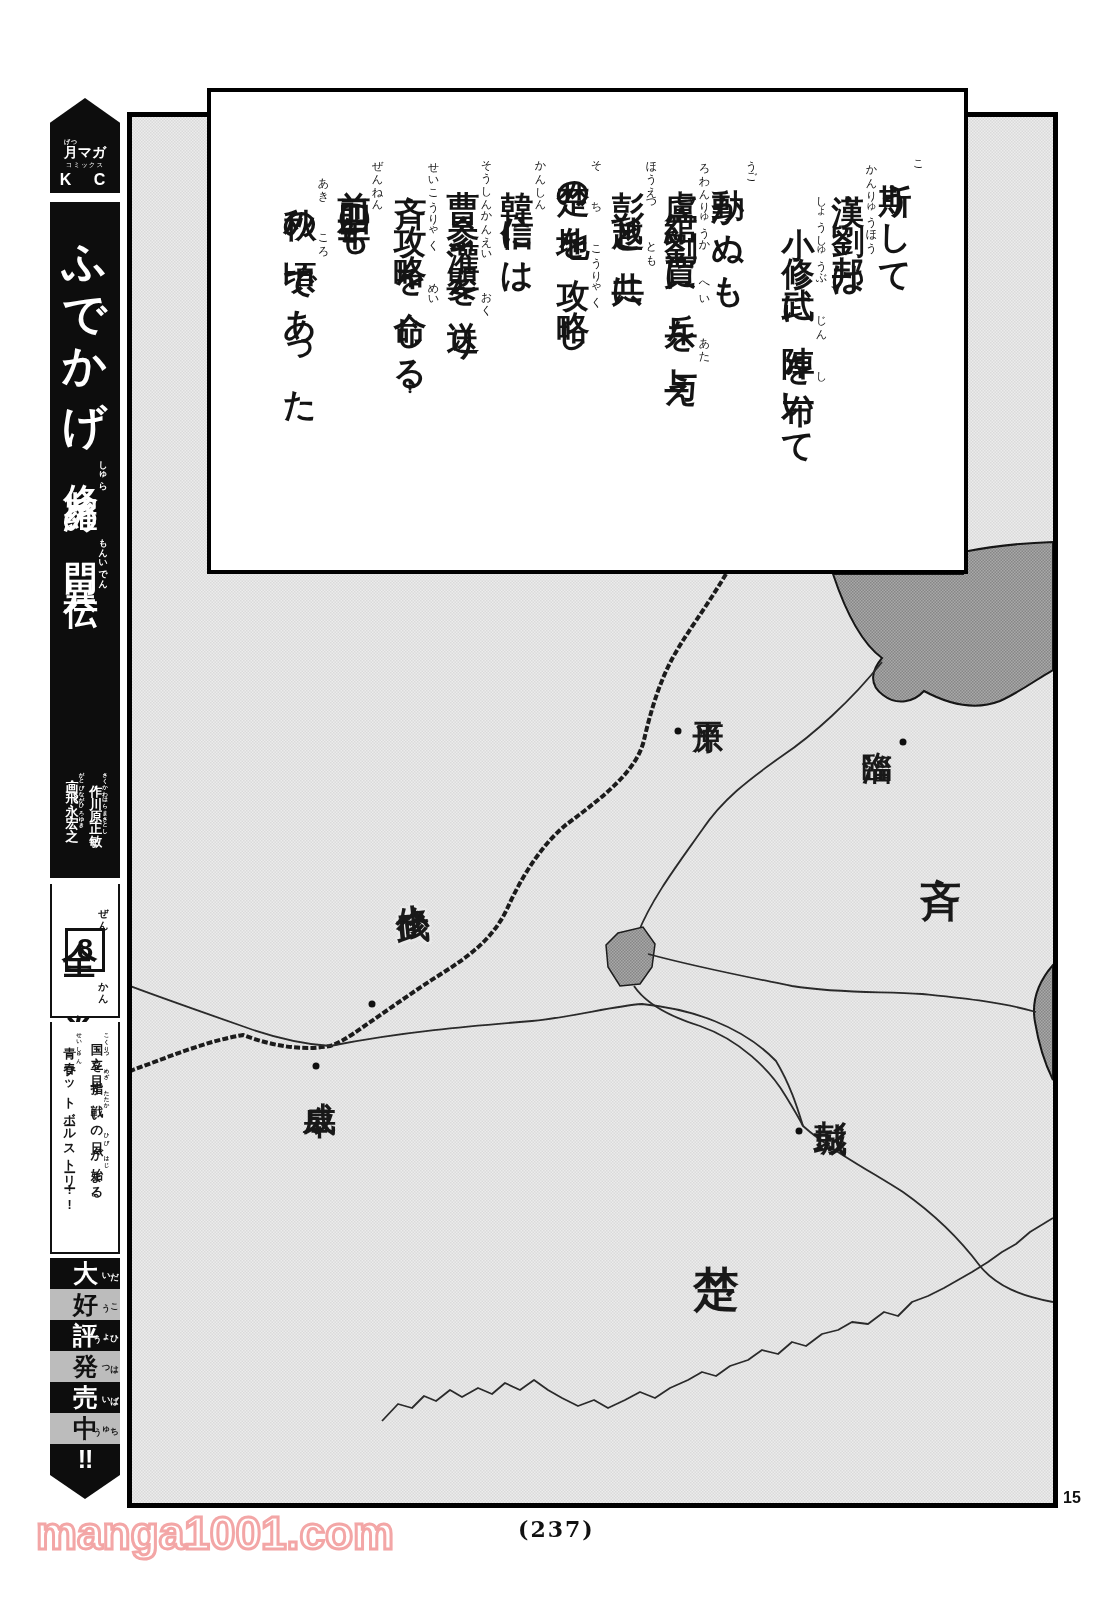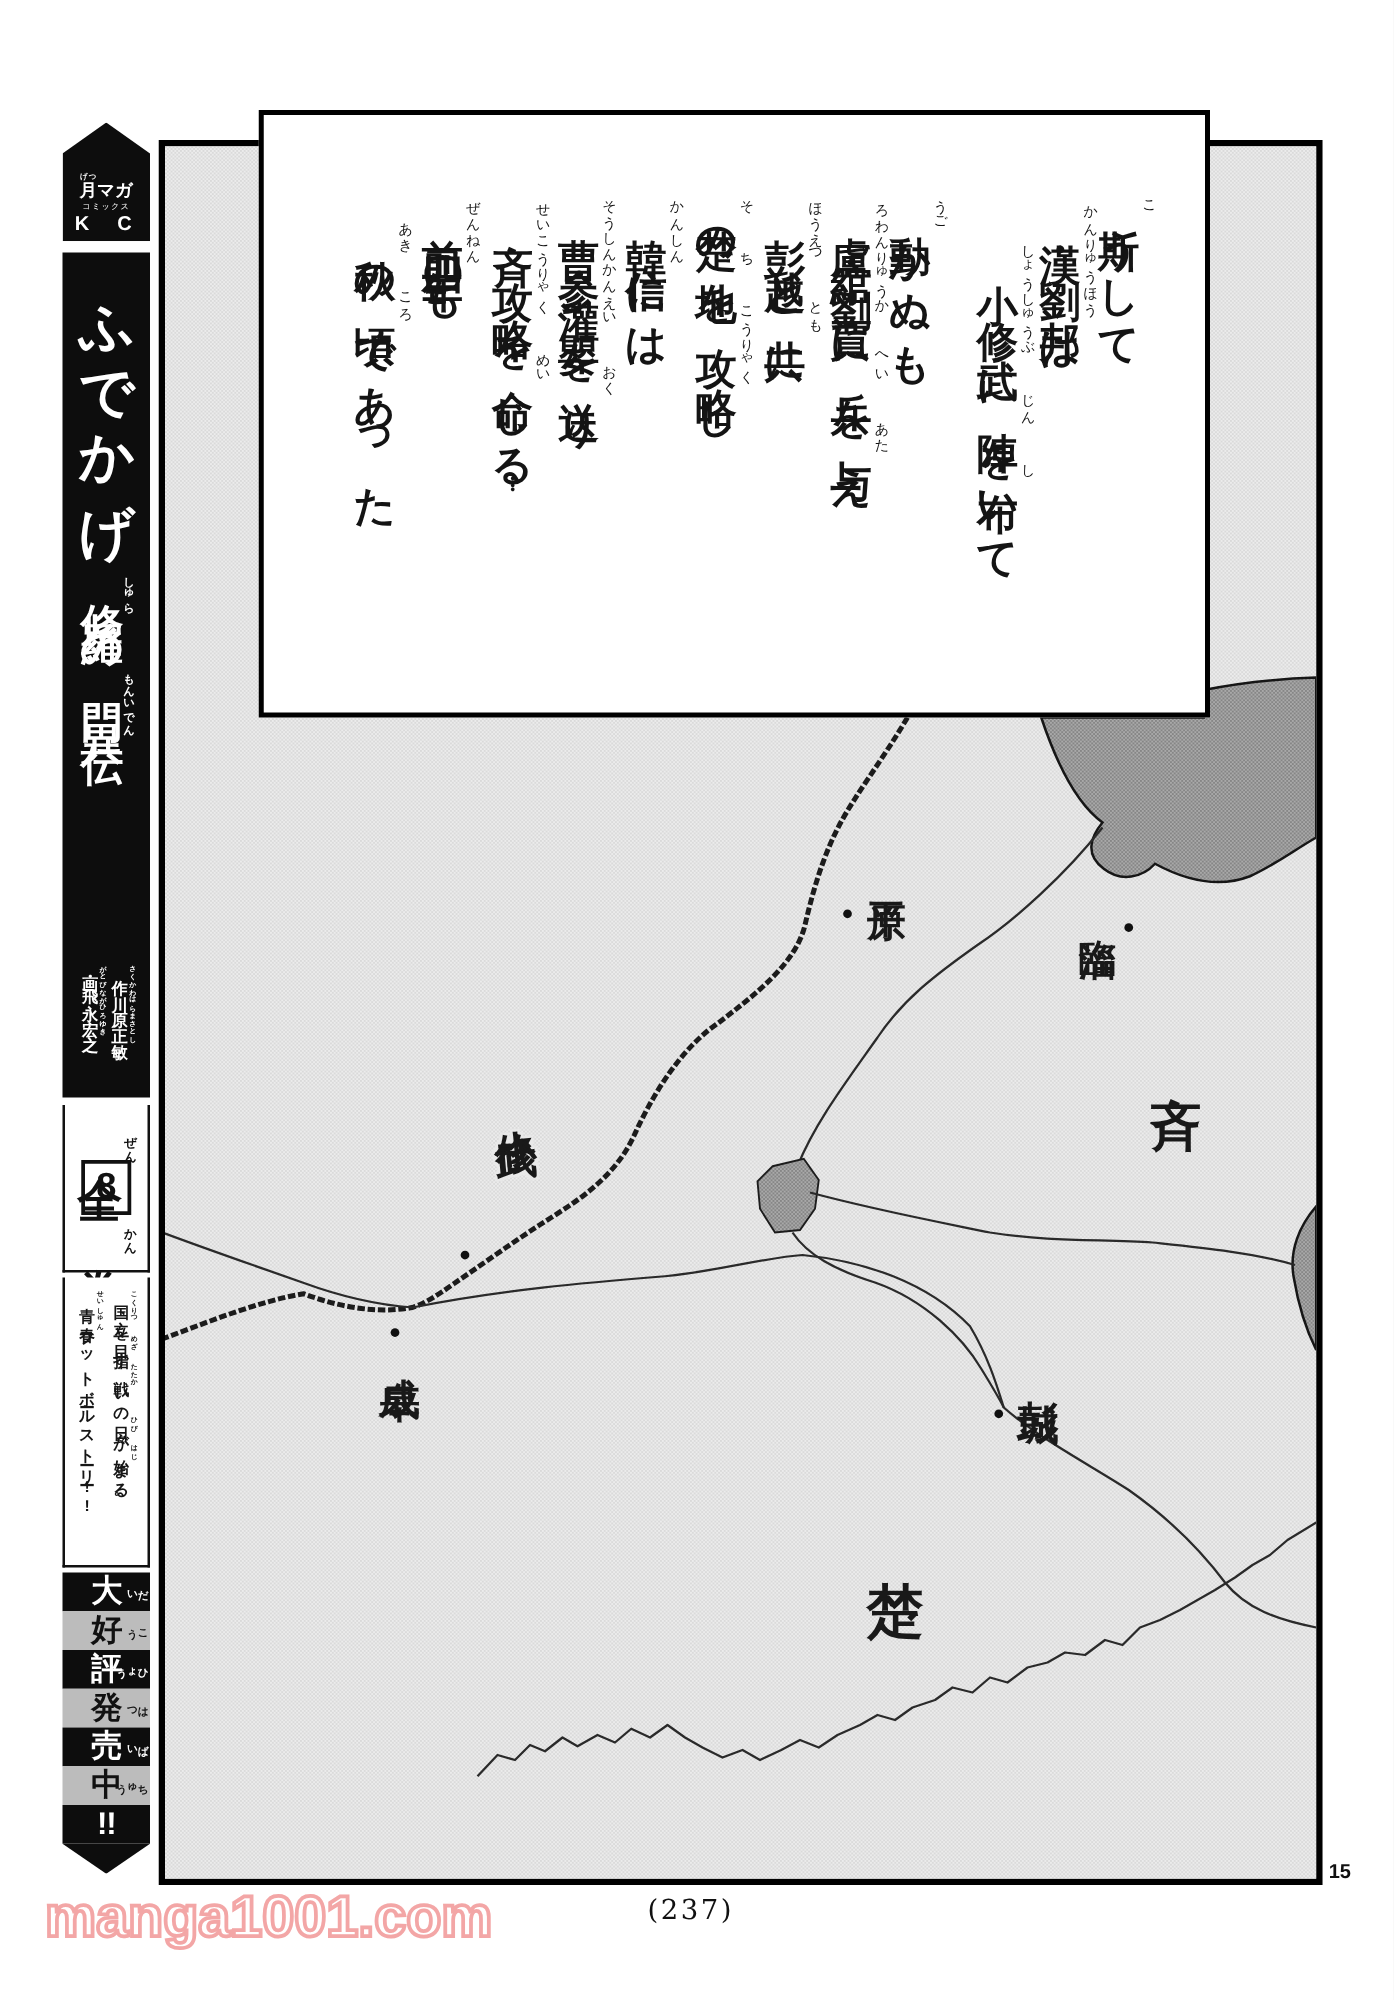--- a/index.html
+++ b/index.html
@@ -104,21 +104,21 @@
   .banner-char{font-size:25px;font-weight:800;line-height:1;letter-spacing:-1px;}
   .banner-ruby{
     position:absolute;right:1px;top:50%;transform:translateY(-50%);
     writing-mode:vertical-rl;text-orientation:upright;font-size:8.5px;font-weight:600;line-height:1;
   }
   .banner-arrow{width:70px;height:24px;background:#0d0d0d;clip-path:polygon(0 0,100% 0,50% 100%);}
   
   .pageno{position:absolute;left:1063px;top:1489px;font-size:16px;font-weight:600;color:#111;}
   .folio{
     position:absolute;left:518px;top:1516px;font-size:22px;color:#111;
-    font-family:"DejaVu Serif","Liberation Serif",serif;letter-spacing:2px;
+    font-family:"DejaVu Serif","Liberation Serif",serif;letter-spacing:2px;font-weight:bold;
   }
   .watermark{
     position:absolute;left:36px;top:1506px;font-size:46px;font-weight:800;
     color:transparent;-webkit-text-stroke:3px #f3a6a6;letter-spacing:0;
     font-family:Liberation Sans, sans-serif;white-space:nowrap;
   }
 </style>
 </head>
 <body>
 

